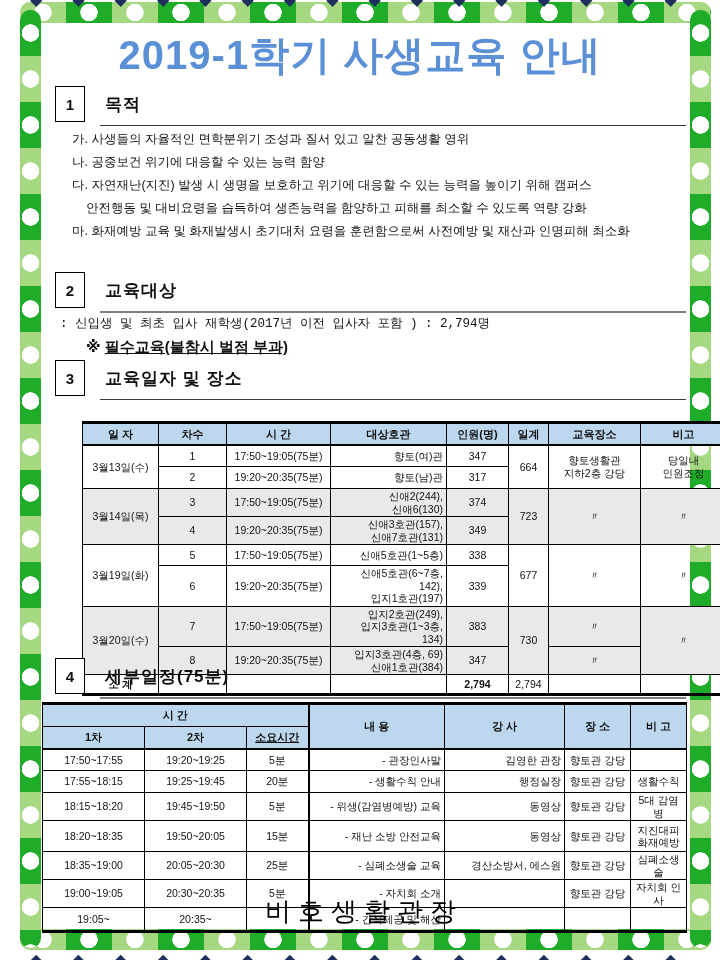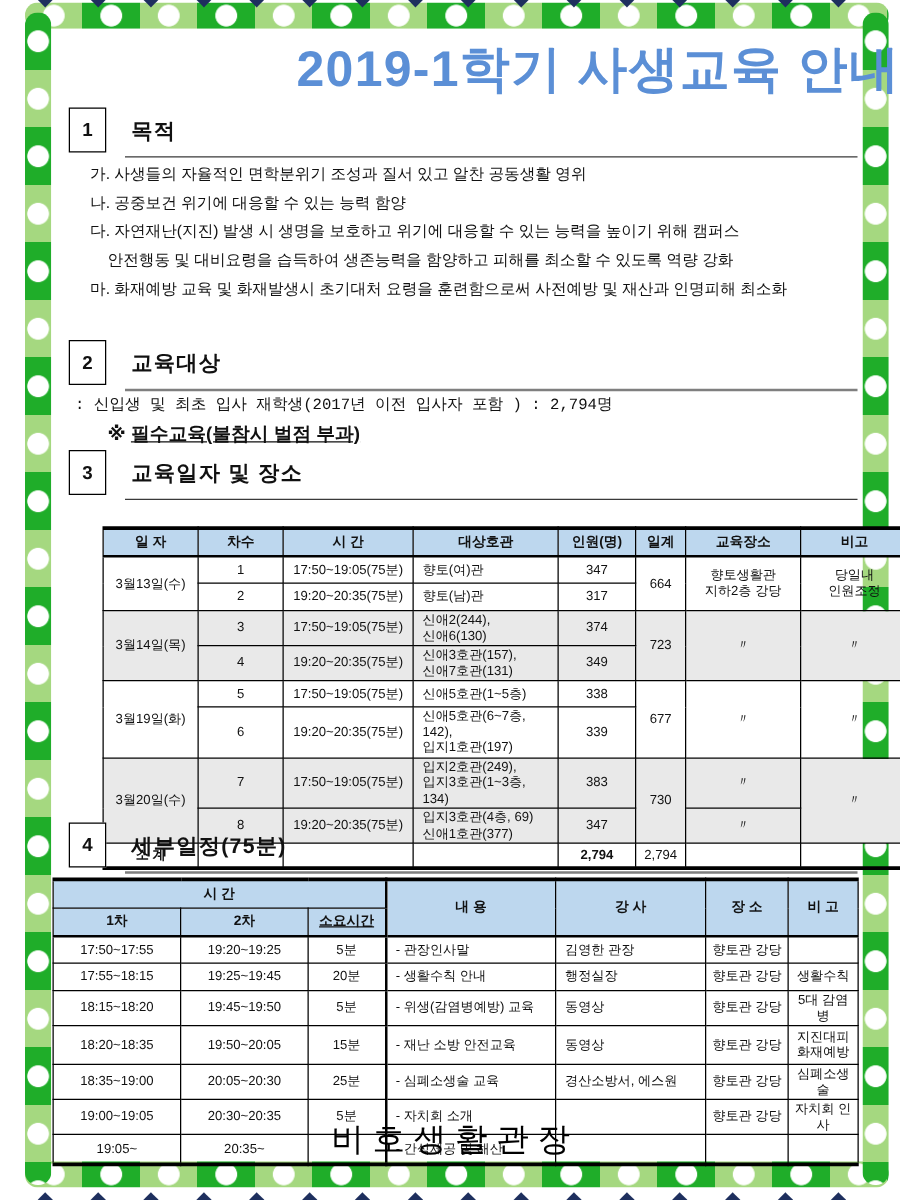--- a/index.html
+++ b/index.html
@@ -22,21 +22,21 @@
       repeating-linear-gradient(180deg, var(--green-dark) 0 46px, var(--green-light) 46px 92px);
     background-size:100% 46px,100% 100%;background-repeat:repeat-y,no-repeat;}
   .strip.left{left:20px;}
   .strip.right{left:690px;}
   .diamonds{position:absolute;left:30px;width:700px;z-index:3;color:var(--navy);
     font-size:16px;line-height:16px;letter-spacing:30px;white-space:nowrap;overflow:hidden;height:16px;}
   .diamonds.top{top:-8px;}
   .diamonds.bottom{top:952px;}
 
   
-  .title{position:absolute;top:28px;left:0;width:720px;text-align:right;z-index:4;
+  .title{position:absolute;top:28px;left:0;width:720px;text-align:center;z-index:4;
     font-size:40px;font-weight:bold;color:var(--title-blue);letter-spacing:1px;}
 
   
   .sec{position:absolute;left:55px;width:631px;z-index:4;}
   .sec .row{display:flex;align-items:center;gap:20px;}
   .numbox{width:28px;height:34px;border:1.6px solid #000;background:#fff;
     display:flex;align-items:center;justify-content:center;font-size:15px;font-weight:bold;}
   .sec-title{font-size:17px;font-weight:bold;letter-spacing:1px;}
   .sec-line{margin-left:45px;margin-top:3px;}
   .line-thin{border-top:1.6px solid #3a3a3a;}
@@ -55,21 +55,21 @@
   table{border-collapse:collapse;table-layout:fixed;position:absolute;left:42px;width:644px;z-index:4;
     font-size:10.5px;line-height:12.5px;}
   td,th{border:1px solid #000;padding:1px 3px;text-align:center;vertical-align:middle;
     overflow:hidden;white-space:pre-line;}
   th{background:var(--header-blue);font-weight:bold;font-size:11px;}
   .t1{top:421px;border-top:3px solid #000;border-bottom:3.5px solid #000;margin-left:40px;}
   .t1 thead tr{border-bottom:2px solid #000;}
   .t2{top:702px;border-top:3px solid #000;border-bottom:3.5px solid #000;}
   .t2 thead{border-bottom:2.5px solid #000;}
   .shade td{background:var(--row-shade);}
-  .cell-left{text-align:left;padding-left:7px;}
+  .cell-left{text-align:right;padding-left:7px;}
   .bold{font-weight:bold;}
   .thick-r{border-right:2px solid #000;}
   .underline{text-decoration:underline;}
 
   
   .footer-sign{position:absolute;top:894px;left:42px;width:644px;text-align:center;z-index:6;
     font-size:26px;letter-spacing:7px;color:#000;}
 </style>
 </head>
 <body>
@@ -204,21 +204,21 @@
 입지3호관(1~3층, 134)</td>
         <td>383</td>
         <td rowspan="2">730</td>
         <td>〃</td>
         <td rowspan="2">〃</td>
       </tr>
       <tr class="shade" style="height:28px">
         <td>8</td>
         <td>19:20~20:35(75분)</td>
         <td class="cell-left">입지3호관(4층, 69)
-신애1호관(377)</td>
+신애1호관(384)</td>
         <td>347</td>
         <td>〃</td>
       </tr>
       <tr style="height:20px">
         <td class="bold">소 계</td>
         <td></td>
         <td></td>
         <td></td>
         <td class="bold">2,794</td>
         <td>2,794</td>

